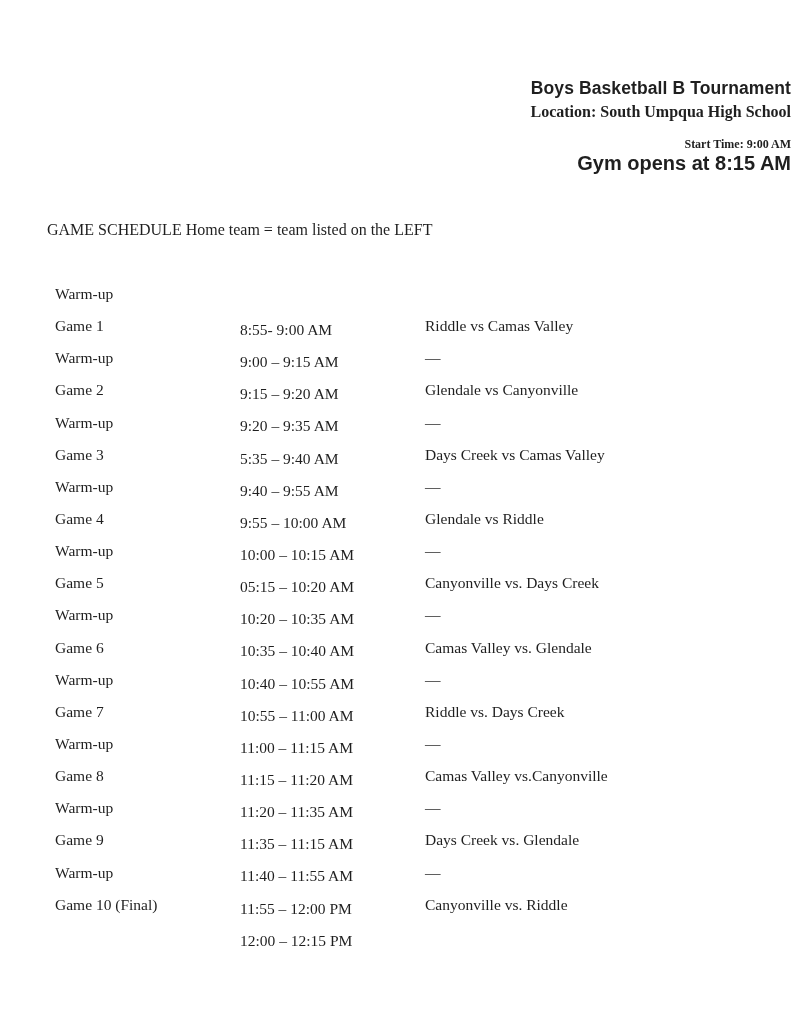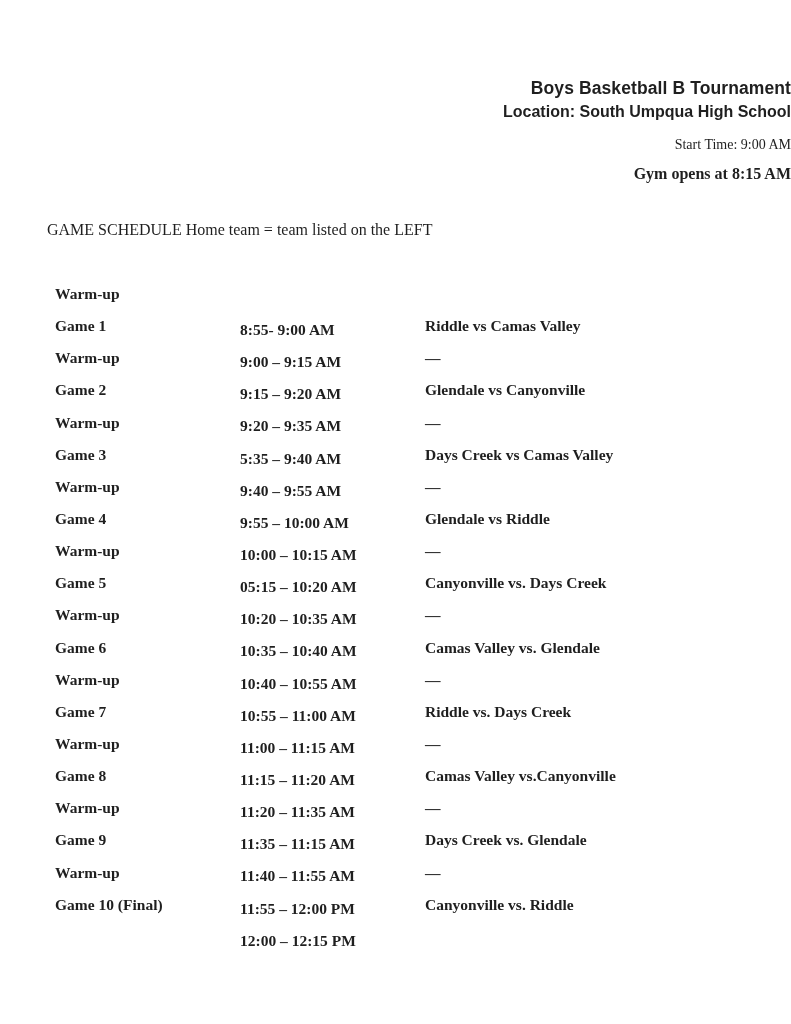--- a/index.html
+++ b/index.html
@@ -18,49 +18,48 @@
   .doc-header { position: absolute; left: 0; width: 100%; text-align: right; }
   .doc-title {
     top: 78px;
     font-family: "Liberation Sans", sans-serif;
     font-weight: bold;
     font-size: 17.5px;
     letter-spacing: 0.1px;
   }
   .doc-location {
     top: 103px;
-    font-family: Liberation Sans, sans-serif;
+    font-family: Liberation Serif, serif;
     font-weight: bold;
     font-size: 16px;
   }
   .doc-start-time {
     top: 137px;
     font-family: "Liberation Serif", serif;
-    font-weight: normal;
-    font-size: 14px;
+    font-weight: bold;
+    font-size: 12px;
   }
   .doc-gym-opens {
-    top: 165px;
-    font-family: Liberation Serif, serif;
-    font-weight: bold;
-    font-size: 16px;
+    top: 152px;
+    font-family: Liberation Sans, sans-serif;
+    font-weight: bold;
+    font-size: 20px;
   }
   .schedule-heading {
     position: absolute;
     left: 47px;
     top: 221px;
     font-size: 16px;
     font-weight: normal;
   }
   .schedule {
     position: absolute;
     left: 55px;
     top: 284px;
     right: 40px;
-    font-weight: bold;
   }
   .schedule .row {
     height: 32.15px;
     display: flex;
     align-items: flex-start;
     font-size: 15.5px;
     line-height: 20px;
   }
   .schedule .col.label   { width: 185px; flex: 0 0 185px; }
   .schedule .col.time    { width: 185px; flex: 0 0 185px; margin-top: 36px; }

